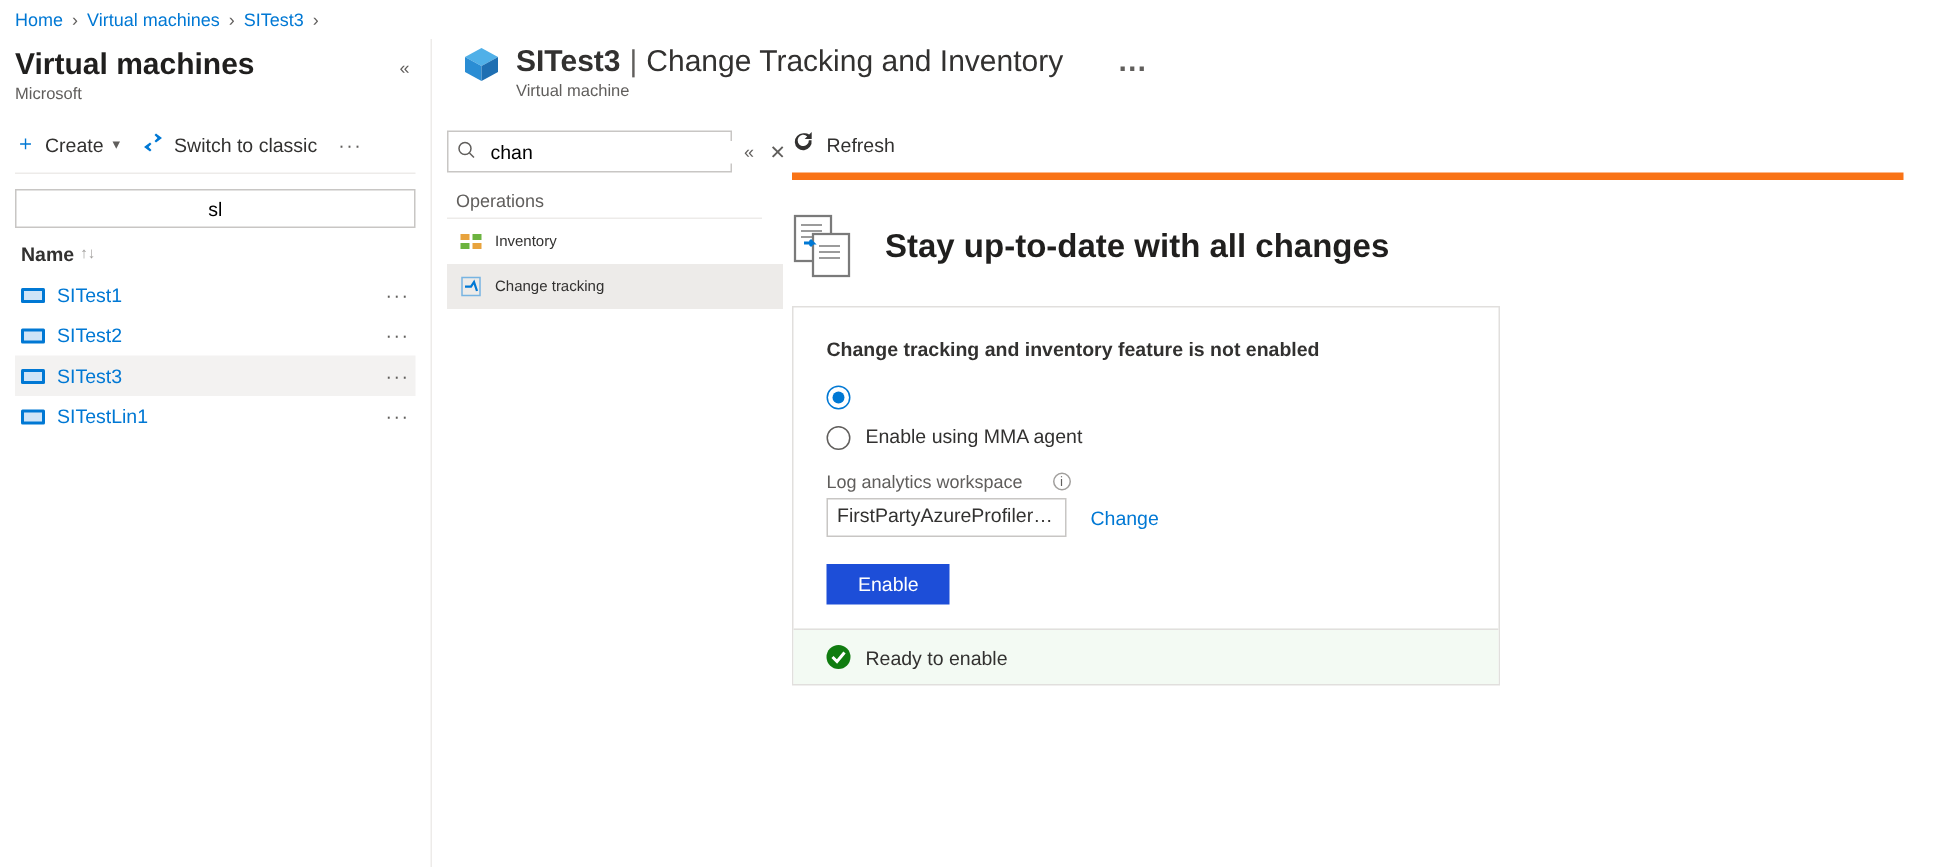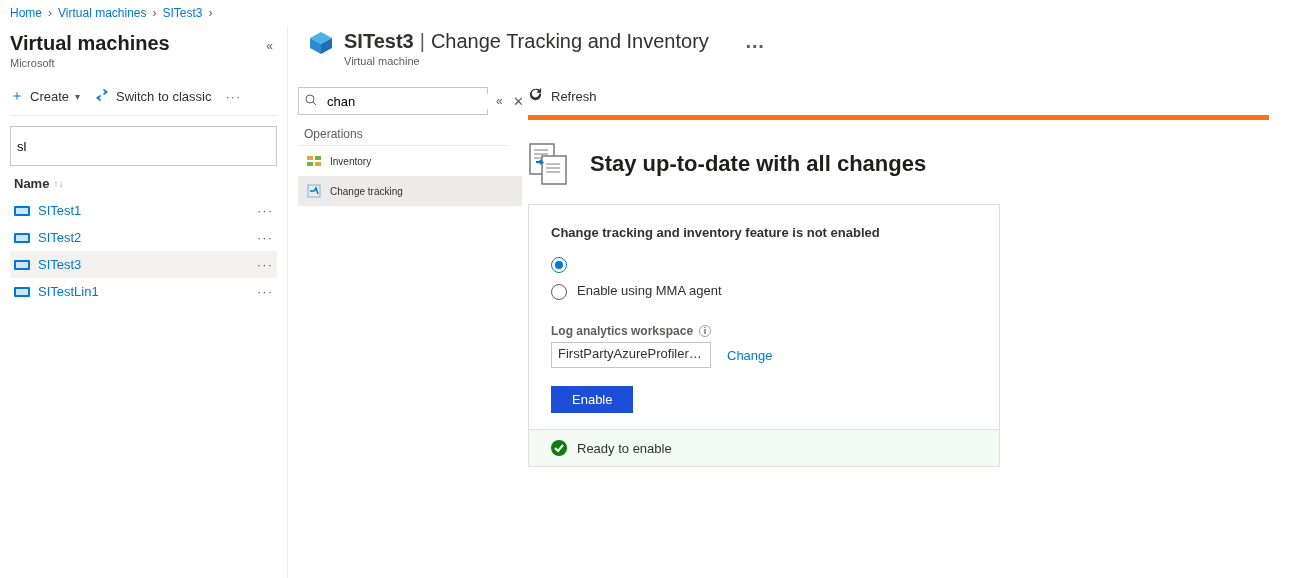--- a/index.html
+++ b/index.html
@@ -18,21 +18,21 @@
   .vmlist-sub { font-size: 11px; color: #605e5c; margin-top: 2px; margin-bottom: 12px; }
   .collapse-chev { color: #605e5c; font-size: 12px; padding-right: 4px; }
 
   .toolbar-row { display: flex; align-items: center; gap: 14px; padding: 6px 0 10px 0; color: #323130; font-size: 13px; border-bottom: 1px solid #edebe9; }
   .toolbar-row .btn { display: inline-flex; align-items: center; gap: 6px; cursor: pointer; }
   .toolbar-row .plus { color: #0078d4; font-size: 14px; }
   .toolbar-row .chev { color: #605e5c; font-size: 10px; }
   .toolbar-row .swap { color: #0078d4; }
   .toolbar-row .dots { color: #605e5c; letter-spacing: 1px; }
 
-  .vm-filter { width: 100%; border: 1px solid #c8c6c4; height: 40px; padding: 2px 6px; font-size: 13px; margin-top: 10px; }
+  .vm-filter { width: 100%; border: 1px solid #c8c6c4; height: 26px; padding: 2px 6px; font-size: 13px; margin-top: 10px; text-align: center; }
   .vm-colhead { padding: 10px 4px 6px 4px; font-size: 13px; font-weight: 600; display: flex; align-items: center; gap: 4px; }
   .vm-colhead .sort { font-size: 10px; color: #a19f9d; }
 
   .vm-row { display: flex; align-items: center; justify-content: space-between; padding: 6px 4px; font-size: 13px; cursor: pointer; }
   .vm-row.selected { background: #f3f2f1; }
   .vm-row .lhs { display: flex; align-items: center; gap: 8px; }
   .vm-row .name { color: #0078d4; }
   .vm-row .dots { color: #605e5c; letter-spacing: 1px; }
   .vm-icon { width: 16px; height: 14px; display: inline-flex; }
   .vm-icon svg { width: 16px; height: 14px; }
@@ -70,21 +70,21 @@
   .card { border: 1px solid #e1dfdd; width: 472px; }
   .card-body { padding: 20px 22px 16px 22px; }
   .card-head { font-size: 13px; font-weight: 600; margin-bottom: 16px; }
   .radio-row { display: flex; align-items: flex-start; gap: 10px; margin-bottom: 10px; }
   .radio { width: 16px; height: 16px; border: 1px solid #605e5c; border-radius: 50%; display: inline-flex; align-items: center; justify-content: center; margin-top: 1px; flex-shrink: 0; }
   .radio.checked { border-color: #0078d4; }
   .radio.checked .dot { width: 8px; height: 8px; background: #0078d4; border-radius: 50%; }
   .radio-label { font-size: 13px; }
   .radio-label .sub { display:block; color: #323130; }
 
-  .field-label { font-size: 12px; color: #605e5c; margin: 24px 0 4px 0; display: flex; align-items: center; gap: 6px; font-weight: bold; }
+  .field-label { font-size: 12px; color: #605e5c; margin: 14px 0 4px 0; display: flex; align-items: center; gap: 20px; }
   .info-i { width: 12px; height: 12px; border: 1px solid #a19f9d; border-radius: 50%; font-size: 9px; line-height: 10px; text-align: center; color: #605e5c; }
   .field-row { display: flex; align-items: center; gap: 16px; }
   .field-box { border: 1px solid #c8c6c4; height: 26px; width: 160px; padding: 3px 6px; font-size: 13px; white-space: nowrap; overflow: hidden; text-overflow: ellipsis; }
   .change-link { color: #0078d4; font-size: 13px; cursor: pointer; }
 
   .enable-btn { background: #1d4ed8; color: #fff; border: none; padding: 6px 21px; font-size: 13px; margin-top: 18px; cursor: pointer; }
 
   .status-band { background: #f3faf3; border-top: 1px solid #e1dfdd; padding: 10px 22px; display: flex; align-items: center; gap: 10px; font-size: 13px; }
   .check-circle { width: 16px; height: 16px; background: #107c10; border-radius: 50%; display: inline-flex; align-items: center; justify-content: center; }
   .check-circle svg { width: 10px; height: 10px; fill: #fff; }

